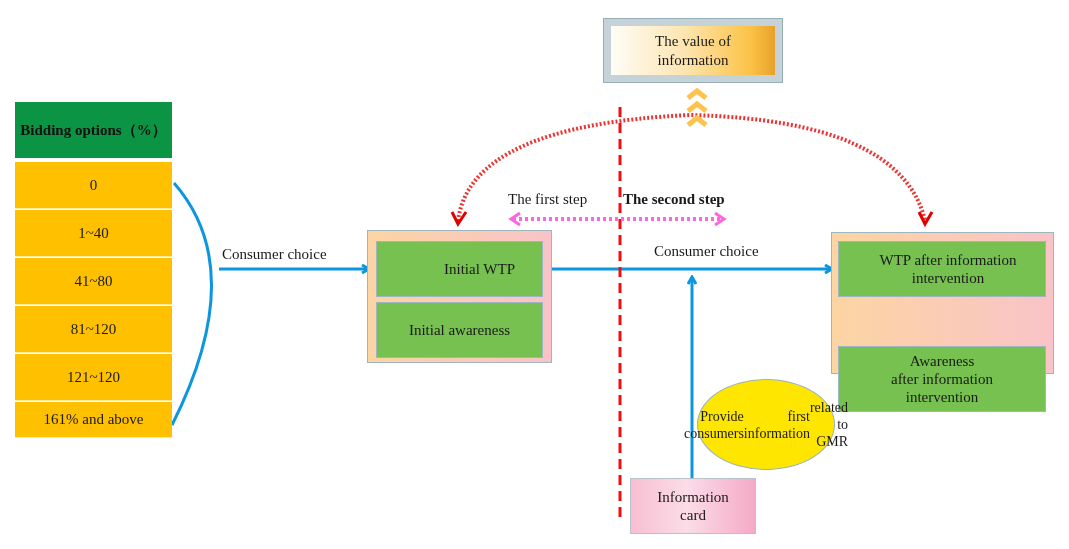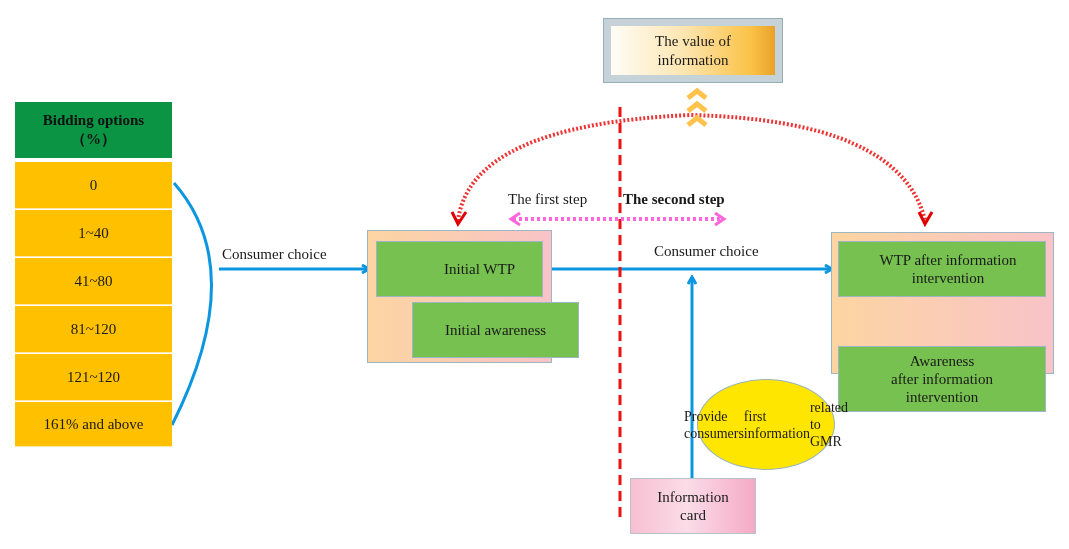--- a/index.html
+++ b/index.html
@@ -1,23 +1,23 @@
 <!DOCTYPE html>
 <html><head>
 <meta charset="utf-8">
 <style>
   html, body { margin:0; padding:0; background:#ffffff; }
   body { width:1069px; height:549px; position:relative; overflow:hidden;
          font-family:"Liberation Serif","DejaVu Serif",serif; color:#1a1a1a; }
   .abs { position:absolute; box-sizing:border-box; }
-  .center { display:flex; align-items:center; justify-content:center; text-align:left; }
+  .center { display:flex; align-items:center; justify-content:center; text-align:right; }
 
   
   .bid-header { left:15px; top:102px; width:157px; height:56px; background:#0a9444;
-                font-weight:bold; font-size:15px; line-height:19px; color:#111; flex-direction:column; }
+                font-weight:bold; font-size:15px; line-height:19px; color:#111; flex-direction:row; }
   .bid-cell { left:15px; width:157px; height:47px; background:#ffc000; font-size:15px;
               border-bottom:1px solid #ffe9a6; }
 
   
   .group { background:linear-gradient(to right,#fcd5a2,#f9c3c8); border:1.5px solid #9eb6c2; }
   .green { background:#76c14f; border:1.5px solid #9eb6c2; font-size:15px; line-height:18px; flex-direction:column; }
 
   .label { font-size:15px; white-space:nowrap; }
 
   
@@ -76,27 +76,27 @@
 
 <div class="abs center bid-header">
   <span>Bidding options</span>
   <span>（%）</span>
 </div>
 <div class="abs center bid-cell" style="top:162px">0</div>
 <div class="abs center bid-cell" style="top:210px">1~40</div>
 <div class="abs center bid-cell" style="top:258px">41~80</div>
 <div class="abs center bid-cell" style="top:306px">81~120</div>
 <div class="abs center bid-cell" style="top:354px">121~120</div>
-<div class="abs center bid-cell" style="top:402px; height:45px">161% and above</div>
+<div class="abs center bid-cell" style="top:402px; height:36px">161% and above</div>
 
 <div class="abs label" style="left:222px; top:246px;">Consumer choice</div>
 
 <div class="abs group" style="left:367px; top:230px; width:185px; height:133px;"></div>
 <div class="abs center green" style="left:376px; top:241px; width:167px; height:56px;padding-left:40px;">Initial WTP</div>
-<div class="abs center green" style="left:376px; top:302px; width:167px; height:56px;margin-left:36px;">Initial awareness</div>
+<div class="abs center green" style="left:376px; top:302px; width:167px; height:56px;">Initial awareness</div>
 
 <div class="abs label" style="left:508px; top:191px;">The first step</div>
 <div class="abs label" style="left:623px; top:191px;font-weight:bold;">The second step</div>
 
 <div class="abs label" style="left:654px; top:243px;">Consumer choice</div>
 
 <div class="abs group" style="left:831px; top:232px; width:223px; height:142px;"></div>
 <div class="abs center green" style="left:838px; top:241px; width:208px; height:56px;padding-left:12px;">
   <span>WTP after information</span>
   <span>intervention</span>

